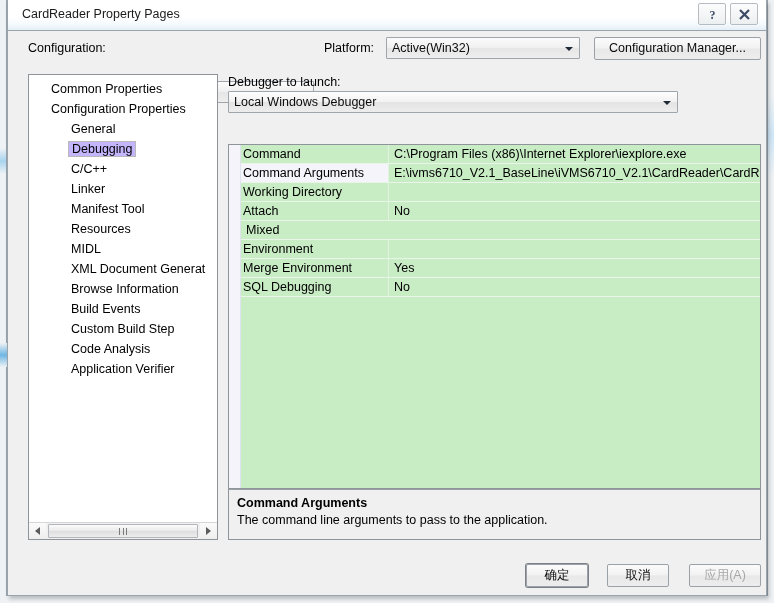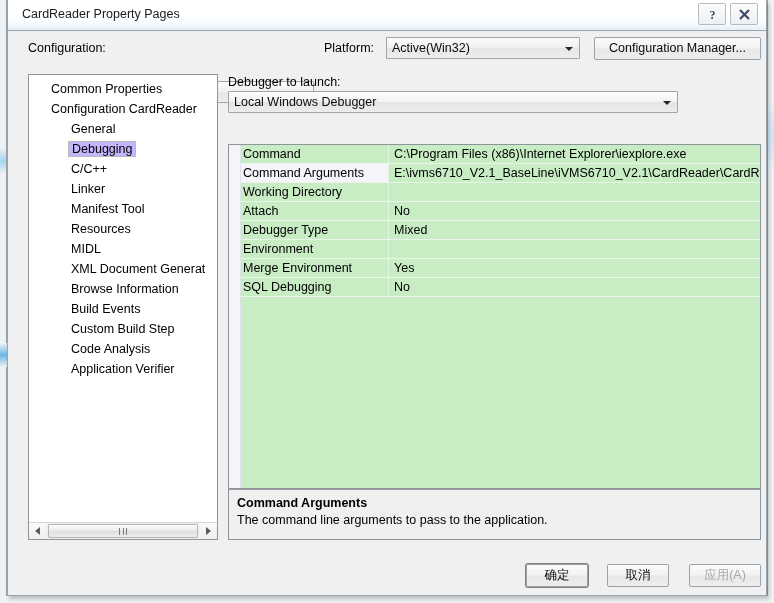--- a/index.html
+++ b/index.html
@@ -356,21 +356,21 @@
     <div class="combo" style="left:378px; top:6px; width:194px;">
       <span>Active(Win32)</span>
       <span class="arrow"></span>
     </div>
     <div class="push-btn" style="left:586px; top:6px; width:167px;">Configuration Manager...</div>
   </div>
 
   <div class="tree-panel">
     <div class="tree-list">
       <div class="tree-item"><span class="sel">Common Properties</span></div>
-      <div class="tree-item"><span class="sel">Configuration CardReader</span></div>
+      <div class="tree-item"><span class="sel">Configuration Properties</span></div>
       <div class="tree-item child"><span class="sel">General</span></div>
       <div class="tree-item child selected"><span class="sel">Debugging</span></div>
       <div class="tree-item child"><span class="sel">C/C++</span></div>
       <div class="tree-item child"><span class="sel">Linker</span></div>
       <div class="tree-item child"><span class="sel">Manifest Tool</span></div>
       <div class="tree-item child"><span class="sel">Resources</span></div>
       <div class="tree-item child"><span class="sel">MIDL</span></div>
       <div class="tree-item child"><span class="sel">XML Document Generat</span></div>
       <div class="tree-item child"><span class="sel">Browse Information</span></div>
       <div class="tree-item child"><span class="sel">Build Events</span></div>
@@ -420,21 +420,20 @@
         <div class="cell-name">Working Directory</div>
         <div class="cell-value"></div>
       </div>
 
       <div class="grid-row">
         <div class="cell-name">Attach</div>
         <div class="cell-value">No</div>
       </div>
 
       <div class="grid-row">
-        <div class="cell-name">Debugger Type</div>
         <div class="cell-value">Mixed</div>
       </div>
 
       <div class="grid-row">
         <div class="cell-name">Environment</div>
         <div class="cell-value"></div>
       </div>
 
       <div class="grid-row">
         <div class="cell-name">Merge Environment</div>

